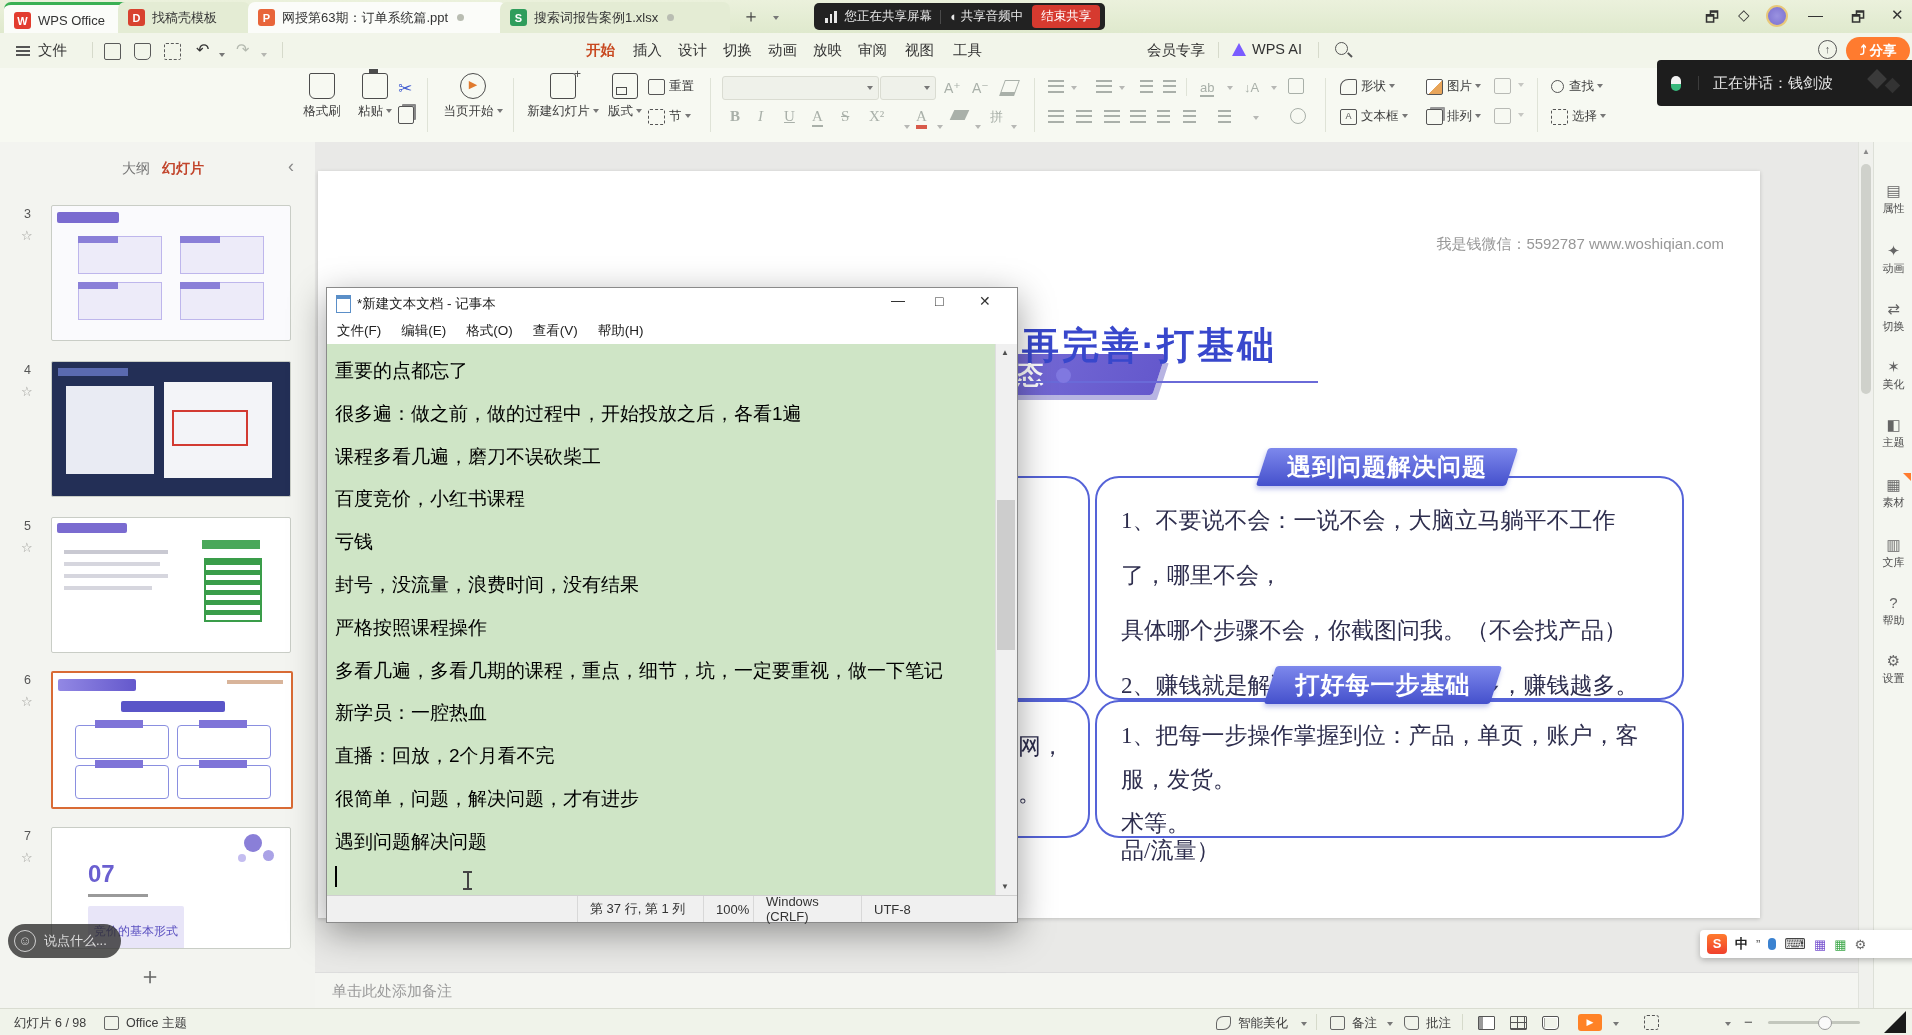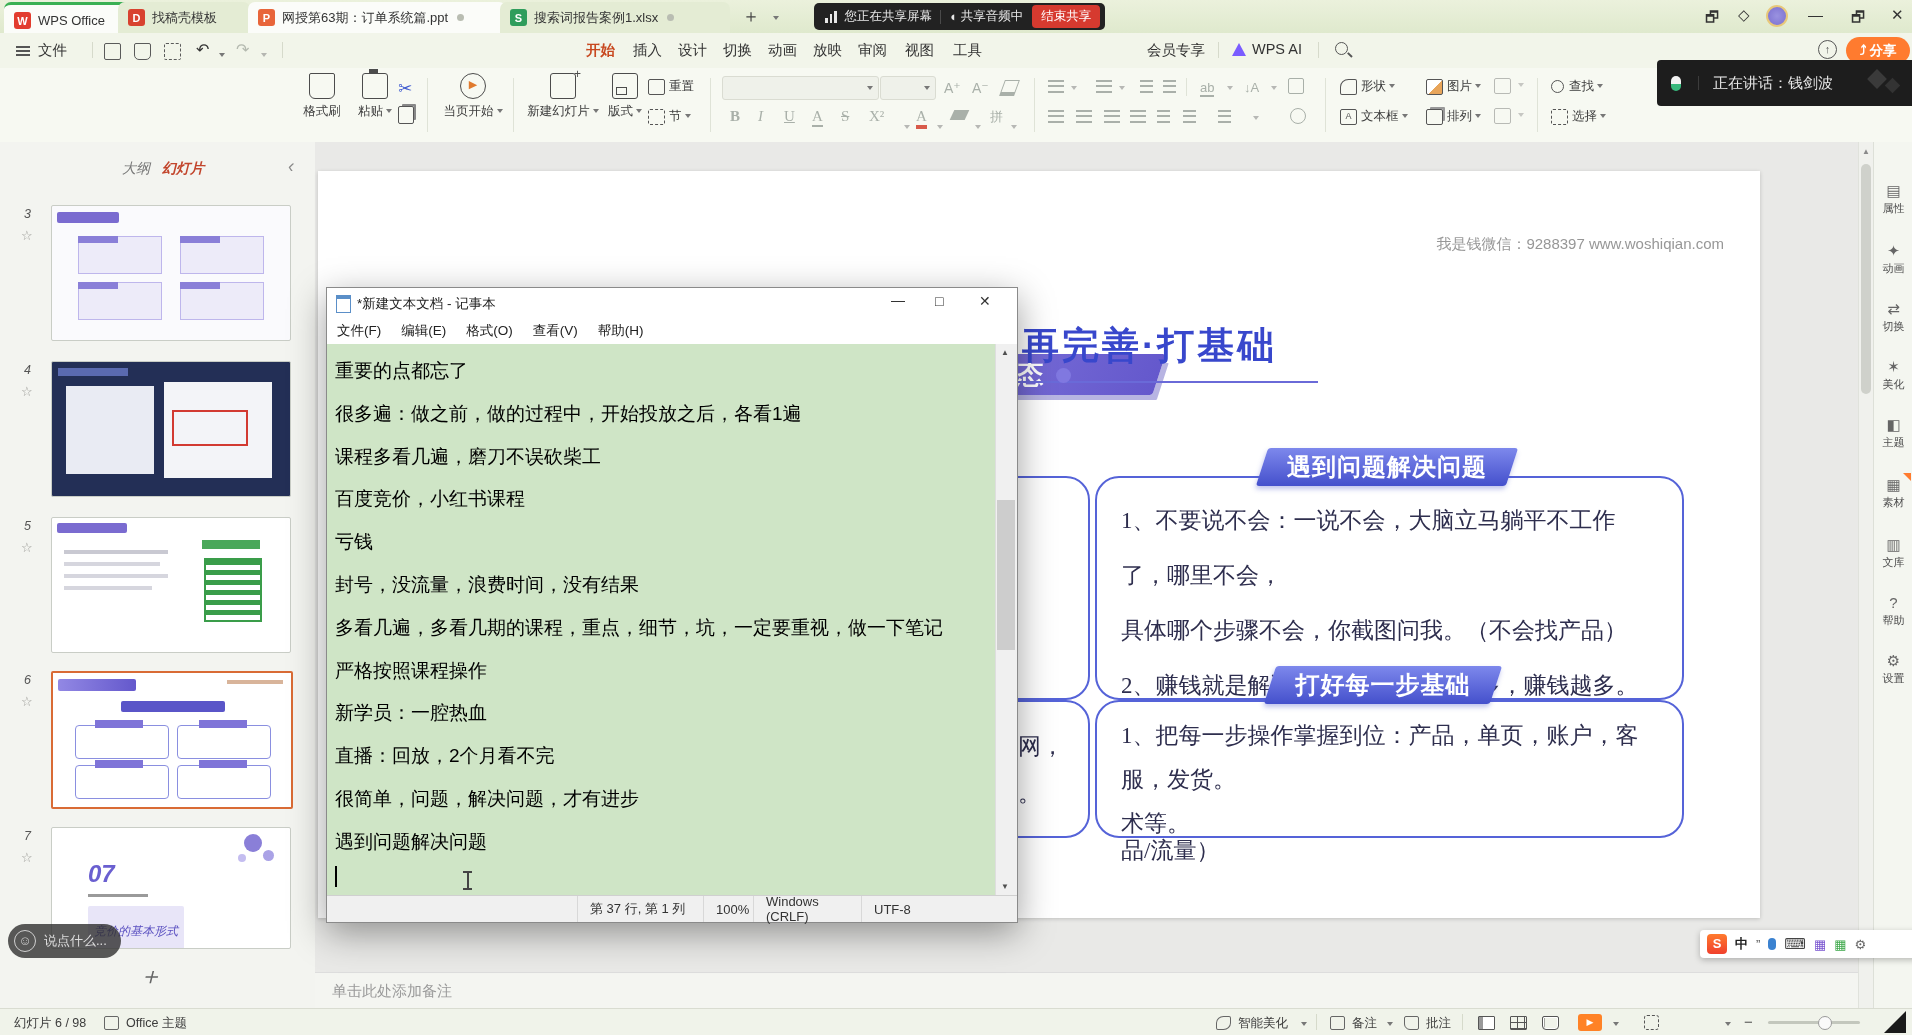--- a/index.html
+++ b/index.html
@@ -40,21 +40,21 @@
        margin:1px 0 0 3px;vertical-align:middle;}
   .smrow{position:absolute;font-size:12.5px;color:#3c3c3c;display:flex;align-items:center;}
   .sq{display:inline-block;width:15px;height:14px;border:1.6px solid #555;border-radius:2px;margin-right:4px;}
   .ghost{opacity:.38;}
   .fchar{position:absolute;top:40px;font-size:15px;color:#a9b0a9;font-family:"Liberation Serif",serif;}
   .pic{position:absolute;width:16px;height:13px;
        background:repeating-linear-gradient(#aab0aa 0 2px,transparent 2px 5.5px);}
   .combo{position:absolute;top:8px;height:22px;background:#eff1ea;border:1px solid #dadcd2;border-radius:3px;}
   .combo .car{position:absolute;right:5px;top:8px;}
   
-  #sidebar{left:0;top:142px;width:315px;height:866px;background:#f3f4f0;border-right:7px solid #0ea5e9;font-style:italic;}
+  #sidebar{left:0;top:142px;width:315px;height:866px;background:#f3f4f0;border-right:7px solid #0ea5e9;}
   .sbtab{position:absolute;top:18px;font-size:14px;}
   .thumb{position:absolute;left:51px;width:238px;height:134px;background:#fff;border:1px solid #c9cdc6;
          border-radius:2px;overflow:hidden;}
   .tnum{position:absolute;left:24px;font-size:12.5px;color:#555;}
   .tstar{position:absolute;left:21px;font-size:13px;color:#9a9a96;}
   #canvasarea{left:315px;top:142px;width:1543px;height:830px;background:#e9e9e7;}
   #slide{position:absolute;left:3px;top:29px;width:1442px;height:747px;background:#fff;
          box-shadow:0 1px 4px rgba(0,0,0,.18);}
   #notes{left:315px;top:972px;width:1543px;height:36px;background:#f4f5f1;border-top:1px solid #ddd;
          font-size:15px;color:#9a9a9a;line-height:36px;padding-left:17px;box-sizing:border-box;}
@@ -402,21 +402,21 @@
     <div class="a" style="left:138px;top:818px;font-size:24px;color:#666;">＋</div>
   </div>
 
   <div class="a" id="canvasarea">
     <div id="slide">
 
       <div class="pgwrap" id="banner">
         <div class="pgtxt" style="margin-left:-321px;position:absolute;left:50%;width:642px;">创业的基本心态</div>
       </div>
 
-      <div class="a" style="right:36px;top:64px;width:420px;text-align:right;font-size:15px;color:#979797;">我是钱微信：9288397    www.woshiqian.com</div>
+      <div class="a" style="right:36px;top:64px;width:420px;text-align:right;font-size:15px;color:#979797;">我是钱微信：5592787    www.woshiqian.com</div>
 
       <div class="a" style="left:704px;top:150px;font-size:37px;font-weight:bold;color:#3847cc;letter-spacing:3px;">再完善·打基础</div>
       <div class="a" style="left:700px;top:210px;width:300px;height:2px;background:#6a6ad8;"></div>
       <div class="a" style="left:738px;top:197px;width:15px;height:15px;border-radius:50%;background:#8078e0;"></div>
 
       <div class="bluebox" style="left:580px;top:305px;width:188px;height:220px;"></div>
       <div class="bluebox" style="left:580px;top:529px;width:188px;height:134px;"></div>
       <div class="boxtxt" style="left:700px;top:560px;">网，</div>
       <div class="boxtxt" style="left:700px;top:607px;">。</div>
 
@@ -482,22 +482,22 @@
       <span>查看(V)</span>
       <span>帮助(H)</span>
     </div>
     <div id="nptext">
       <div>重要的点都忘了</div>
       <div>很多遍：做之前，做的过程中，开始投放之后，各看1遍</div>
       <div>课程多看几遍，磨刀不误砍柴工</div>
       <div>百度竞价，小红书课程</div>
       <div>亏钱</div>
       <div>封号，没流量，浪费时间，没有结果</div>
+      <div>严格按照课程操作</div>
       <div>多看几遍，多看几期的课程，重点，细节，坑，一定要重视，做一下笔记</div>
-      <div>严格按照课程操作</div>
       <div>新学员：一腔热血</div>
       <div>直播：回放，2个月看不完</div>
       <div>很简单，问题，解决问题，才有进步</div>
       <div>遇到问题解决问题</div>
       <span style="position:absolute;left:8px;top:522px;width:1.5px;height:21px;background:#000;"></span>
 
       <span style="position:absolute;left:140px;top:528px;width:1.6px;height:17px;background:#444;"></span>
       <span style="position:absolute;left:136px;top:527px;width:9px;height:1.6px;background:#444;"></span>
       <span style="position:absolute;left:136px;top:544px;width:9px;height:1.6px;background:#444;"></span>
     </div>

